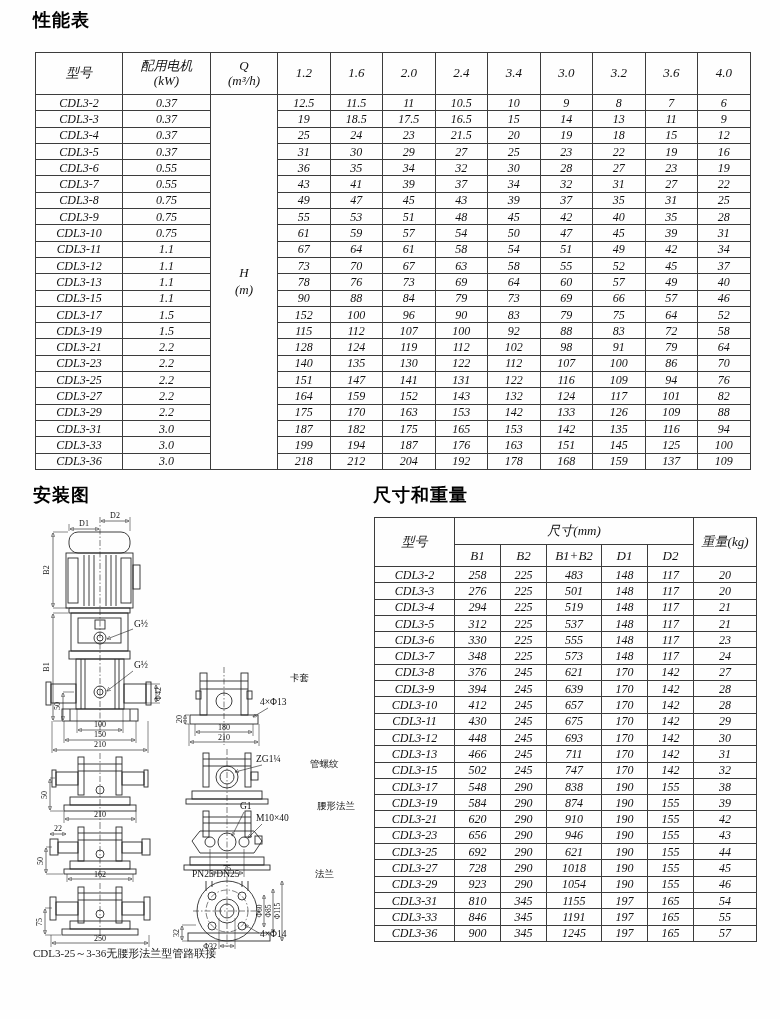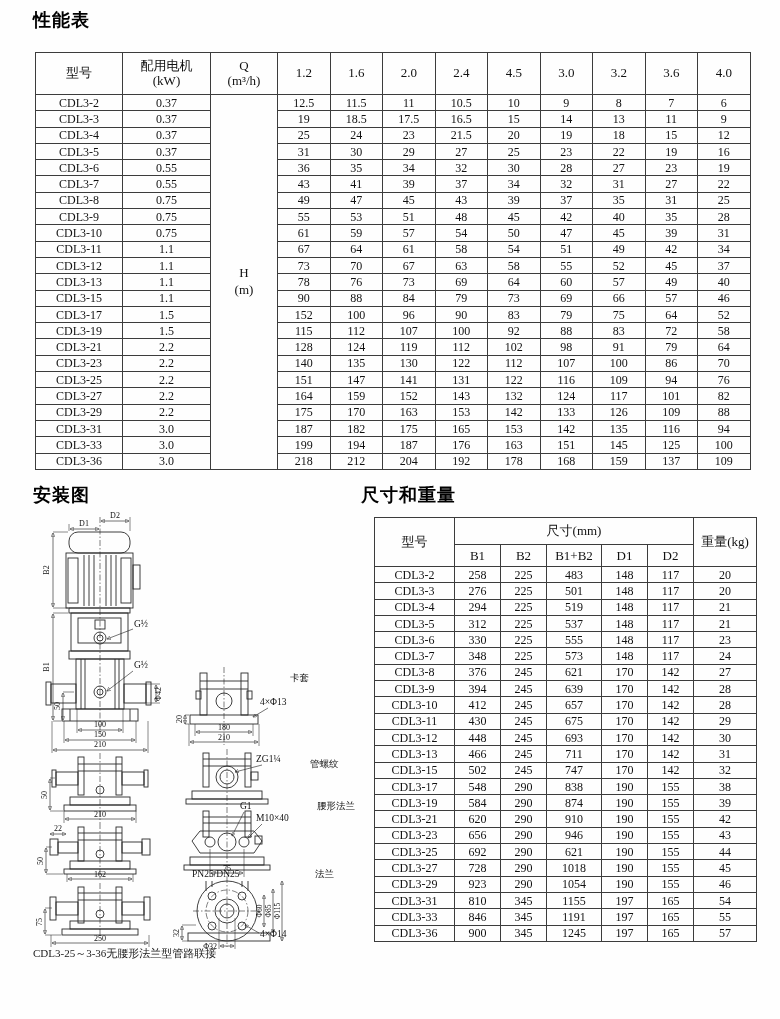--- a/index.html
+++ b/index.html
@@ -1,21 +1,21 @@
 <!DOCTYPE html>
 <html><head>
 <meta charset="utf-8">
 <style>
   html,body{margin:0;padding:0;}
   body{background:#fff;}
   .page{position:relative;width:780px;height:1019px;background:#fefefe;overflow:hidden;
         font-family:"Liberation Serif",serif;color:#111;}
   .title{position:absolute;font-family:"Liberation Sans",sans-serif;font-weight:bold;
          font-size:18px;color:#000;letter-spacing:1px;}
-  table{border-collapse:collapse;table-layout:fixed;}
+  table{border-collapse:collapse;table-layout:fixed;font-style:italic;}
   th,td{border:1px solid #3c3c3c;text-align:center;vertical-align:middle;padding:0;
         overflow:hidden;white-space:nowrap;}
   
   .perf{position:absolute;left:35px;top:52px;width:714px;}
   .perf thead th{height:41px;font-weight:normal;font-size:13px;line-height:1.15;}
   .perf tbody td{height:15.3px;font-size:12px;line-height:1;}
   .perf .hcell{font-size:13px;line-height:1.3;}
   
   .dims{position:absolute;left:374px;top:517px;width:382px;}
   .dims thead th{font-weight:normal;font-size:13px;}
@@ -66,21 +66,21 @@
           <div>(kW)</div>
         </th>
         <th>
           <div>Q</div>
           <div>(m³/h)</div>
         </th>
         <th>1.2</th>
         <th>1.6</th>
         <th>2.0</th>
         <th>2.4</th>
-        <th>4.5</th>
+        <th>3.4</th>
         <th>3.0</th>
         <th>3.2</th>
         <th>3.6</th>
         <th>4.0</th>
       </tr>
     </thead>
     <tbody>
         <tr>
           <td>CDL3-2</td>
           <td>0.37</td>
@@ -382,21 +382,21 @@
           <td>168</td>
           <td>159</td>
           <td>137</td>
           <td>109</td>
         </tr>
       </tbody>
   </table>
 
   <div class="title" style="left:33px;top:483px;">安装图</div>
 
-  <div class="title" style="left:361px;top:483px;">尺寸和重量</div>
+  <div class="title" style="left:373px;top:483px;">尺寸和重量</div>
 
   <svg class="diagram" width="335" height="445" viewBox="0 0 335 445">
     <defs>
       <marker id="ar" viewBox="0 0 8 8" refX="7.5" refY="4" markerWidth="6" markerHeight="6" orient="auto-start-reverse">
         <path d="M0,0 L8,4 L0,8 z" fill="#222" stroke="none"></path>
       </marker>
     </defs>
 
     <g>
       <line class="cl" x1="78" y1="12" x2="78" y2="232"></line>

